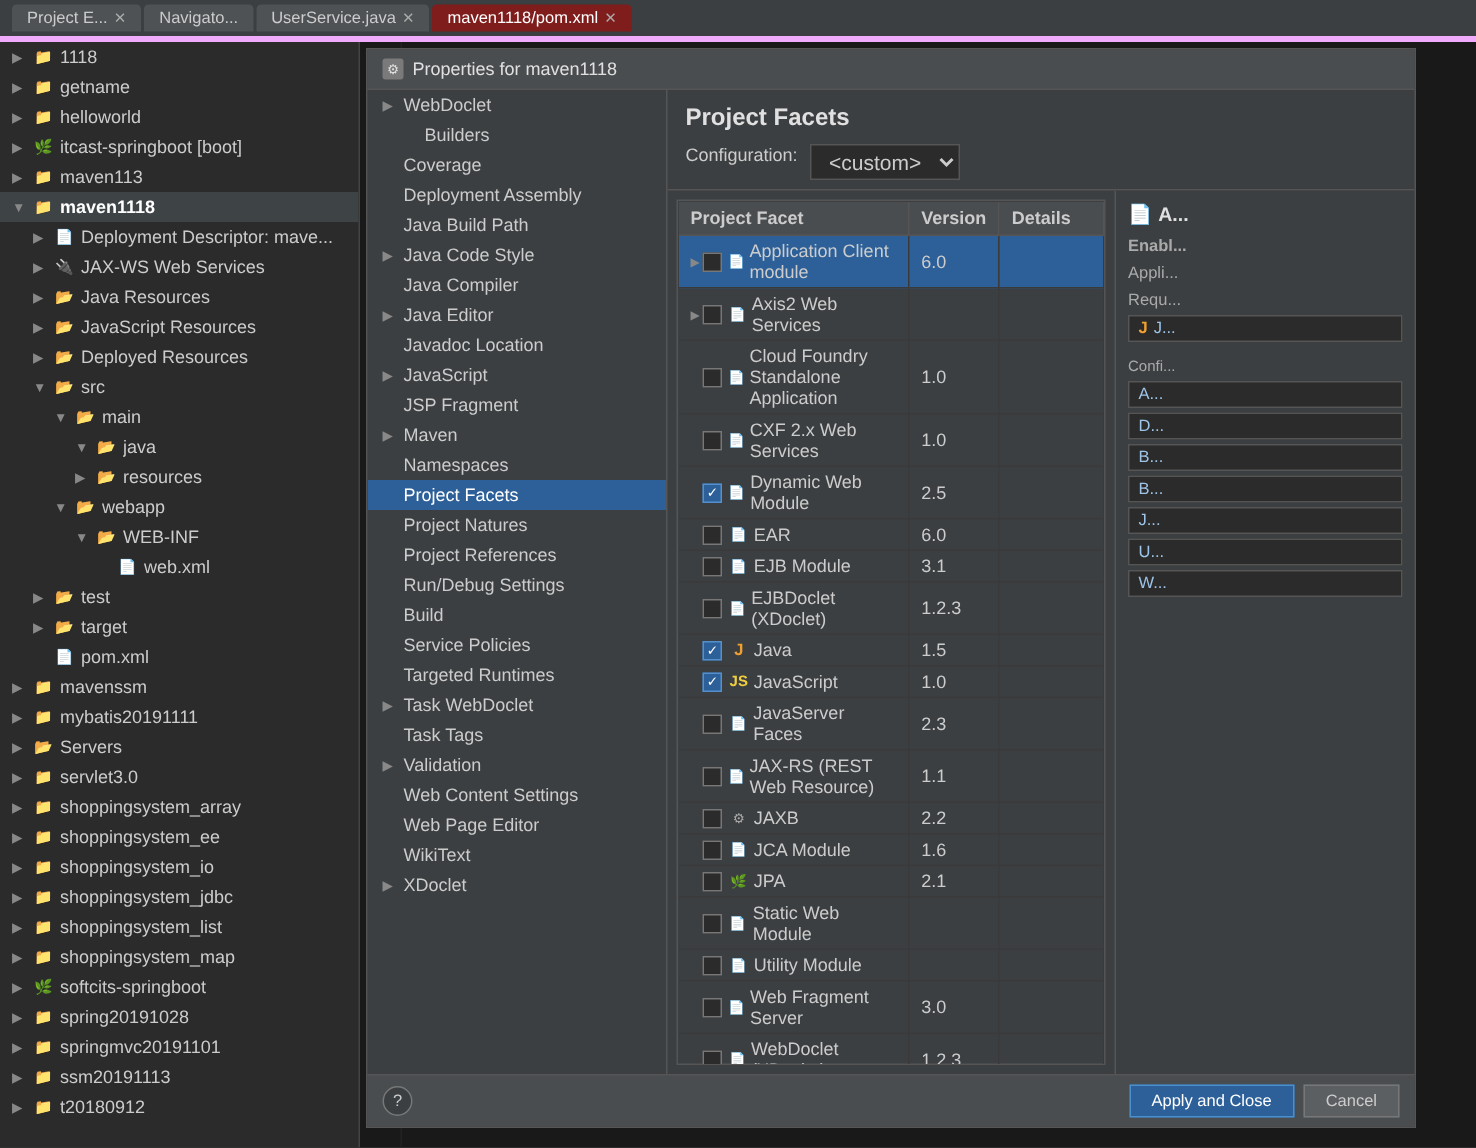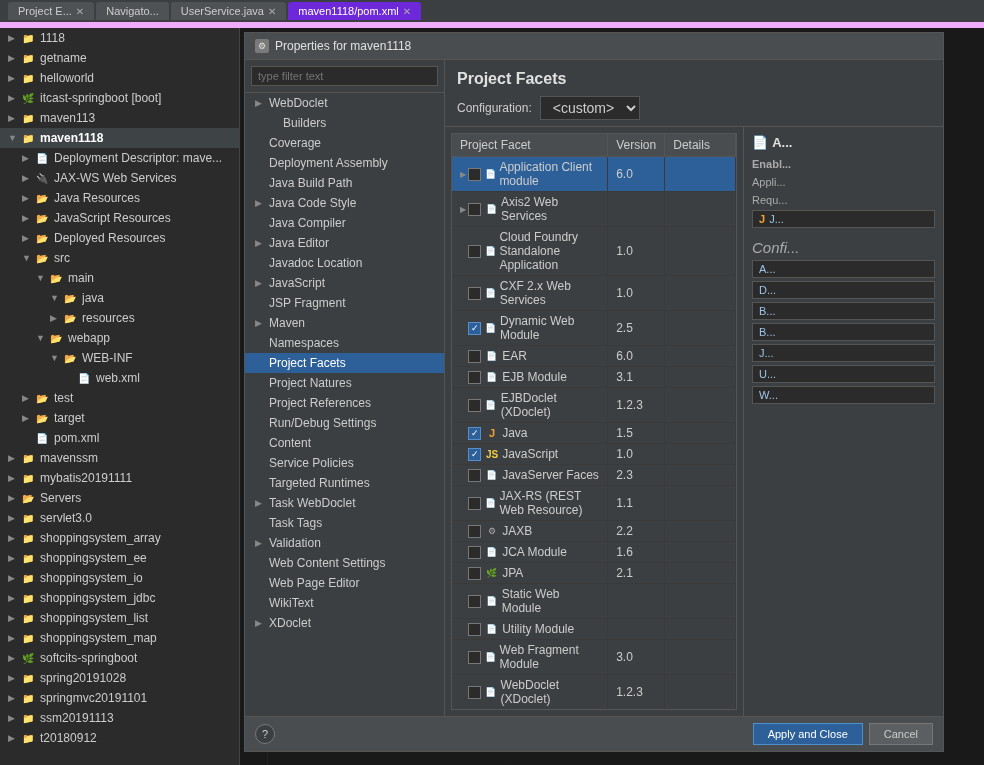--- a/index.html
+++ b/index.html
@@ -14,40 +14,40 @@
       position: relative;
     }
 
     
     .top-bar {
       background: #3c3f41;
       height: 28px;
       display: flex;
       align-items: center;
       padding: 4px 8px;
-      border-bottom: 6px solid #f0abfc;
+      border-bottom: 4px solid #f0abfc;
     }
     .top-bar-tabs {
       display: flex;
       gap: 2px;
       align-items: center;
     }
     .tab {
       background: #4e5254;
       color: #ccc;
       padding: 3px 10px;
       font-size: 11px;
       border-radius: 3px 3px 0 0;
       cursor: pointer;
       display: flex;
       align-items: center;
       gap: 4px;
     }
     .tab.active {
-      background: #6d28d9;
+      background: #7f1d1d;
       color: #fff;
     }
     .tab-close {
       font-size: 10px;
       color: #aaa;
       cursor: pointer;
     }
 
     
     .main-layout {
@@ -212,21 +212,20 @@
       border-bottom: 1px solid #555;
     }
     .facets-title {
       font-size: 16px;
       font-weight: bold;
       color: #e0e0e0;
       margin-bottom: 8px;
     }
     .config-row {
       display: flex;
-      align-items: center;
       gap: 8px;
       font-size: 12px;
     }
     .config-label { color: #ccc; }
     .config-value {
       background: #2b2b2b;
       border: 1px solid #555;
       color: #ccc;
       padding: 2px 8px;
       font-size: 14px;
@@ -246,21 +245,21 @@
     }
     .facets-table thead tr {
       background: #4a4d4f;
     }
     .facets-table th {
       padding: 4px 8px;
       text-align: left;
       color: #ccc;
       border-bottom: 1px solid #555;
       border-right: 1px solid #555;
-      font-weight: normal;
+      font-weight: bold;
     }
     .facets-table td {
       padding: 3px 8px;
       border-bottom: 1px solid #3a3a3a;
       border-right: 1px solid #3a3a3a;
       color: #ccc;
       vertical-align: middle;
     }
     .facet-checkbox {
       width: 13px;
@@ -654,23 +653,20 @@
     <div class="dialog">
 
       <div class="dialog-title-bar">
         <div class="dialog-title-icon">⚙</div>
         <span>Properties for maven1118</span>
       </div>
 
       <div class="dialog-body">
 
         <div class="dialog-left">
-          <div class="filter-box">
-            <input class="filter-input" type="text" placeholder="type filter text" style="">
-          </div>
 
           <div class="tree-item">
             <span class="tree-arrow">▶</span>
             <span>WebDoclet</span>
           </div>
           <div class="tree-item" style="padding-left:24px;">
             <span class="tree-arrow" style="visibility:hidden;">▶</span>
             <span>Builders</span>
           </div>
           <div class="tree-item">
@@ -728,21 +724,21 @@
           <div class="tree-item">
             <span class="tree-arrow" style="visibility:hidden;">▶</span>
             <span>Project References</span>
           </div>
           <div class="tree-item">
             <span class="tree-arrow" style="visibility:hidden;">▶</span>
             <span>Run/Debug Settings</span>
           </div>
           <div class="tree-item">
             <span class="tree-arrow" style="visibility:hidden;">▶</span>
-            <span>Content</span>
+            <span>Build</span>
           </div>
           <div class="tree-item">
             <span class="tree-arrow" style="visibility:hidden;">▶</span>
             <span>Service Policies</span>
           </div>
           <div class="tree-item">
             <span class="tree-arrow" style="visibility:hidden;">▶</span>
             <span>Targeted Runtimes</span>
           </div>
           <div class="tree-item">
@@ -1018,21 +1014,21 @@
                     <td></td>
                     <td></td>
                   </tr>
 
                   <tr>
                     <td>
                       <div class="td-name">
                         <span class="expand-tri" style="visibility:hidden;">▶</span>
                         <span class="facet-checkbox"></span>
                         <span class="facet-icon doc">📄</span>
-                        <span>Web Fragment Module</span>
+                        <span>Web Fragment Server</span>
                       </div>
                     </td>
                     <td>3.0</td>
                     <td></td>
                   </tr>
 
                   <tr>
                     <td>
                       <div class="td-name">
                         <span class="expand-tri" style="visibility:hidden;">▶</span>
@@ -1053,21 +1049,21 @@
                 <span>📄</span>
                 <span>A...</span>
               </div>
               <div style="font-size:11px;color:#aaa;margin-bottom:6px;font-weight:bold;">Enabl...</div>
               <div style="font-size:11px;color:#aaa;margin-bottom:6px;">Appli...</div>
               <div style="font-size:11px;color:#aaa;margin-bottom:4px;">Requ...</div>
               <div class="details-item">
                 <span style="color:#f0a030;font-weight:bold;">J</span>
                 <span>J...</span>
               </div>
-              <div style="font-size:15px;color:#aaa;margin-top:8px;margin-bottom:4px;font-style:italic;">Confi...</div>
+              <div style="font-size:10px;color:#aaa;margin-top:8px;margin-bottom:4px;">Confi...</div>
               <div class="details-item">A...</div>
               <div class="details-item">D...</div>
               <div class="details-item">B...</div>
               <div class="details-item">B...</div>
               <div class="details-item">J...</div>
               <div class="details-item">U...</div>
               <div class="details-item">W...</div>
             </div>
           </div>
         </div>

